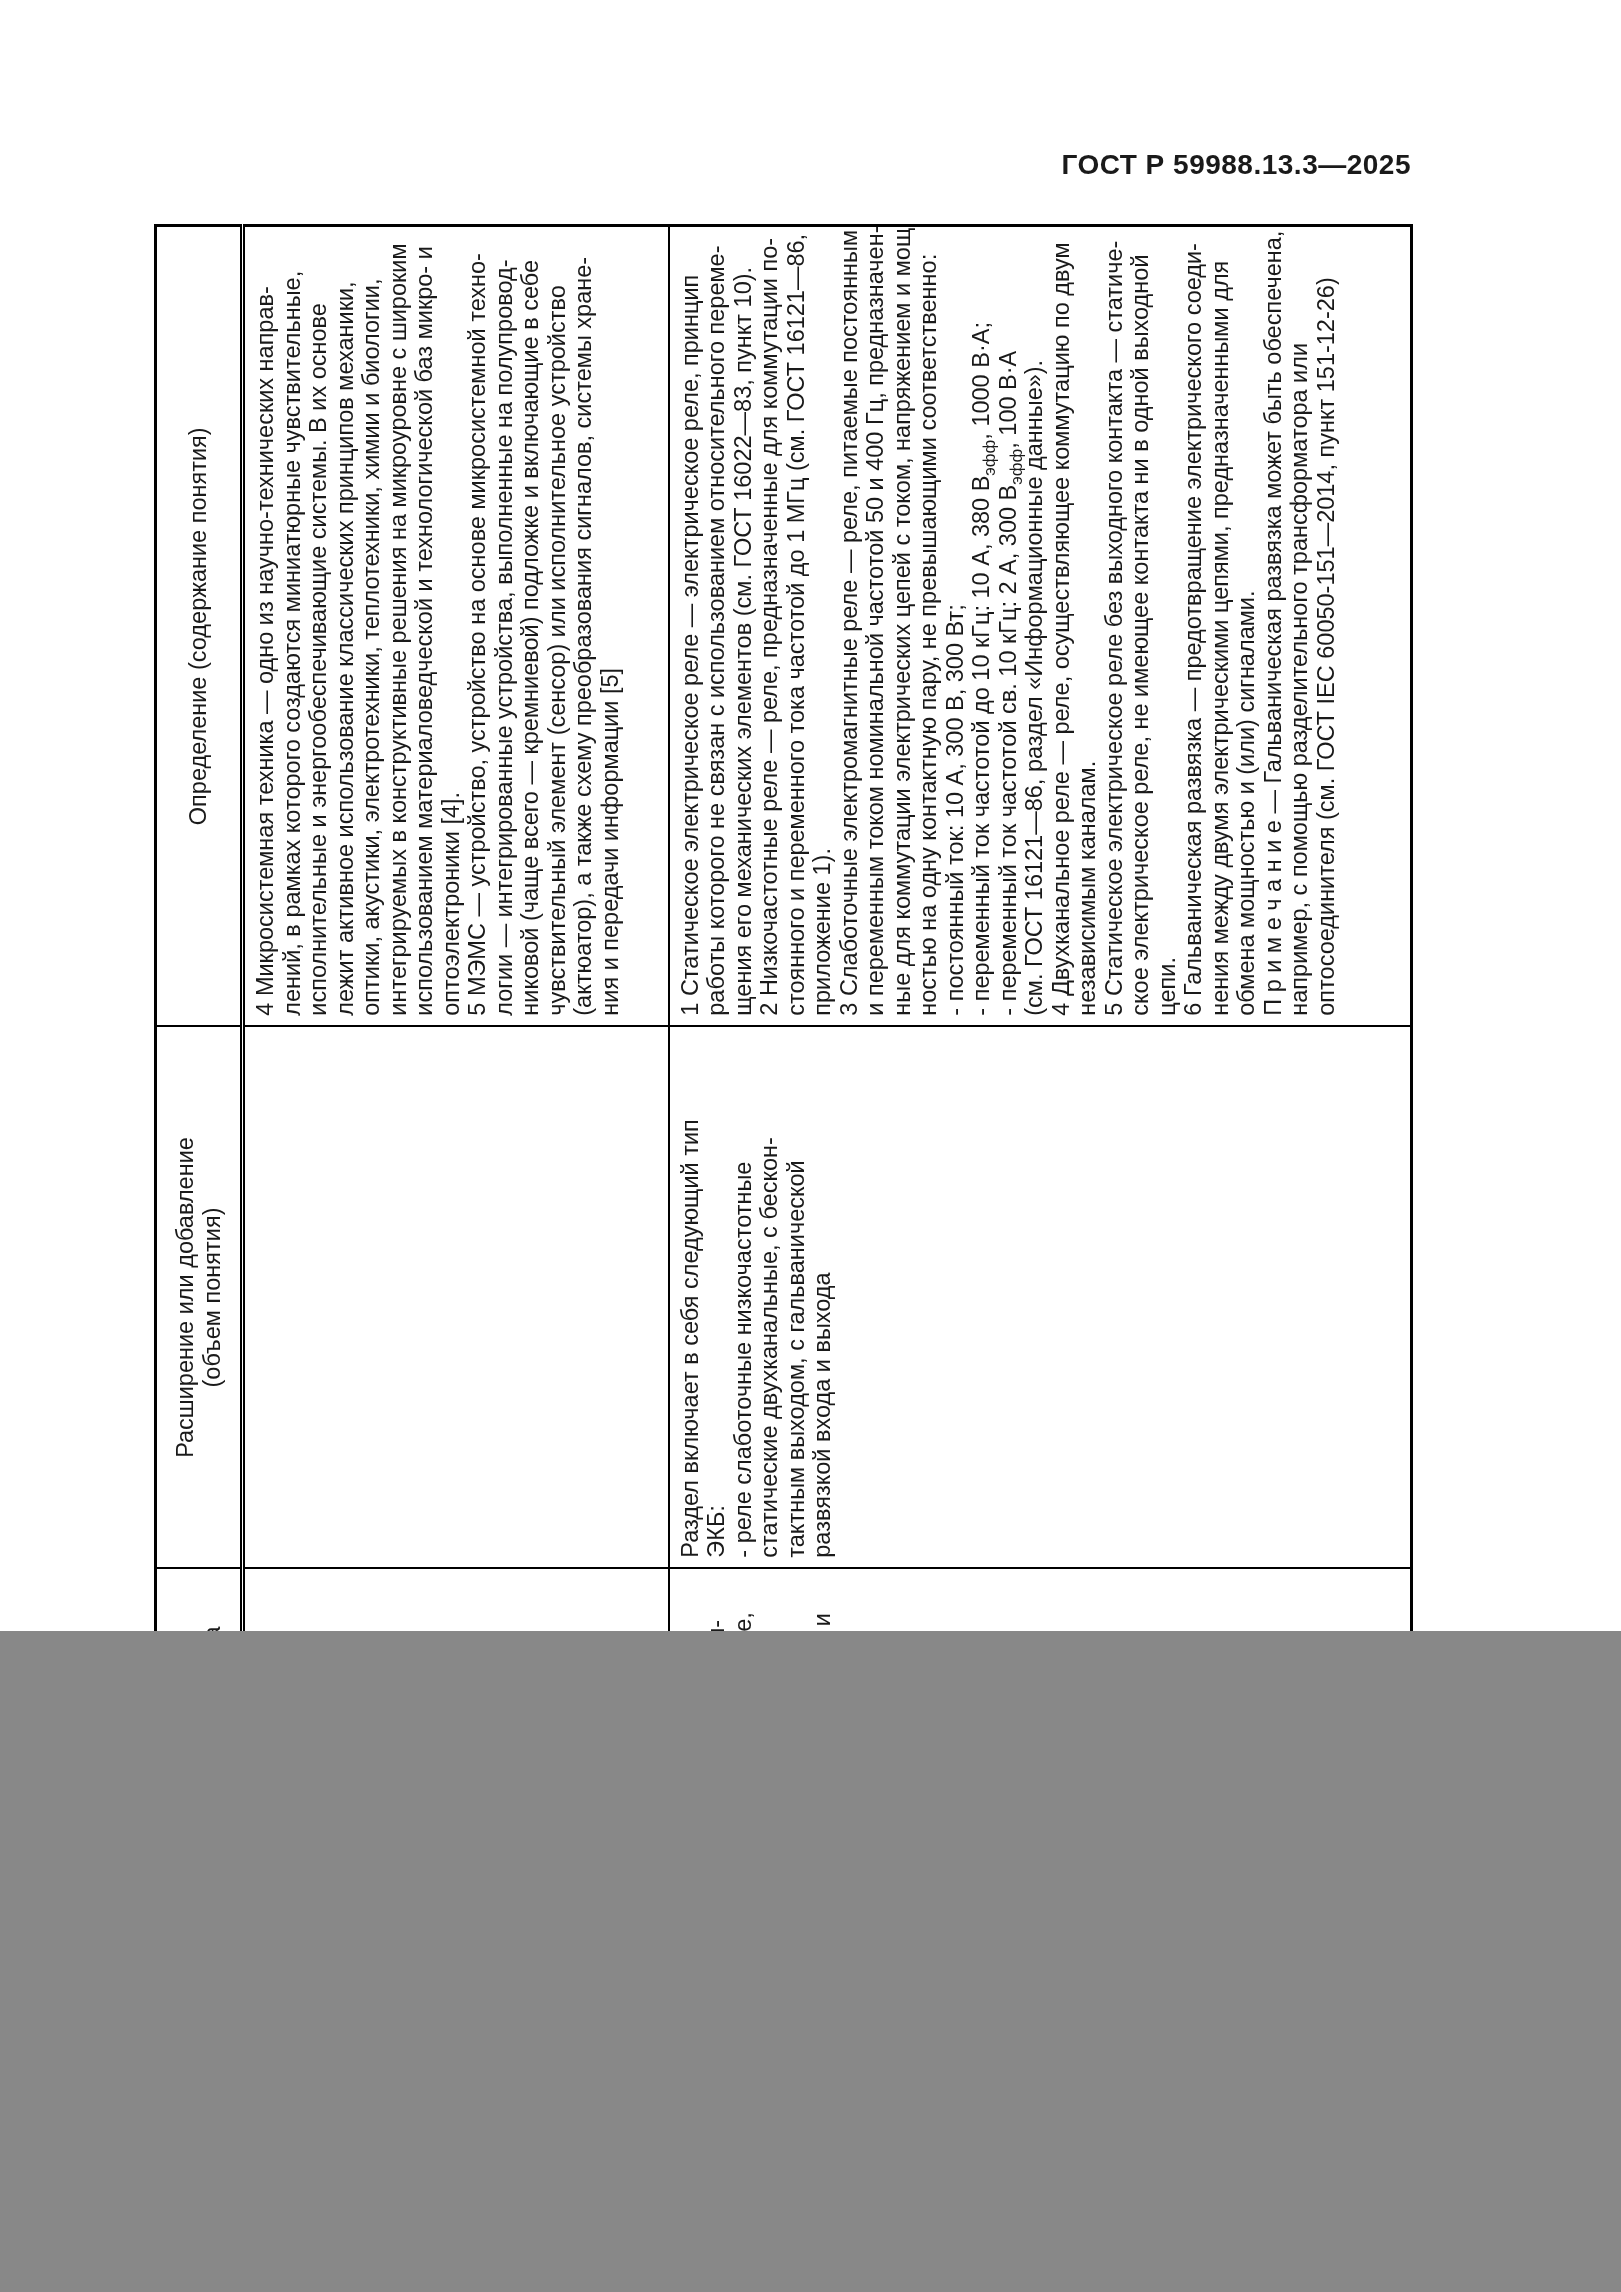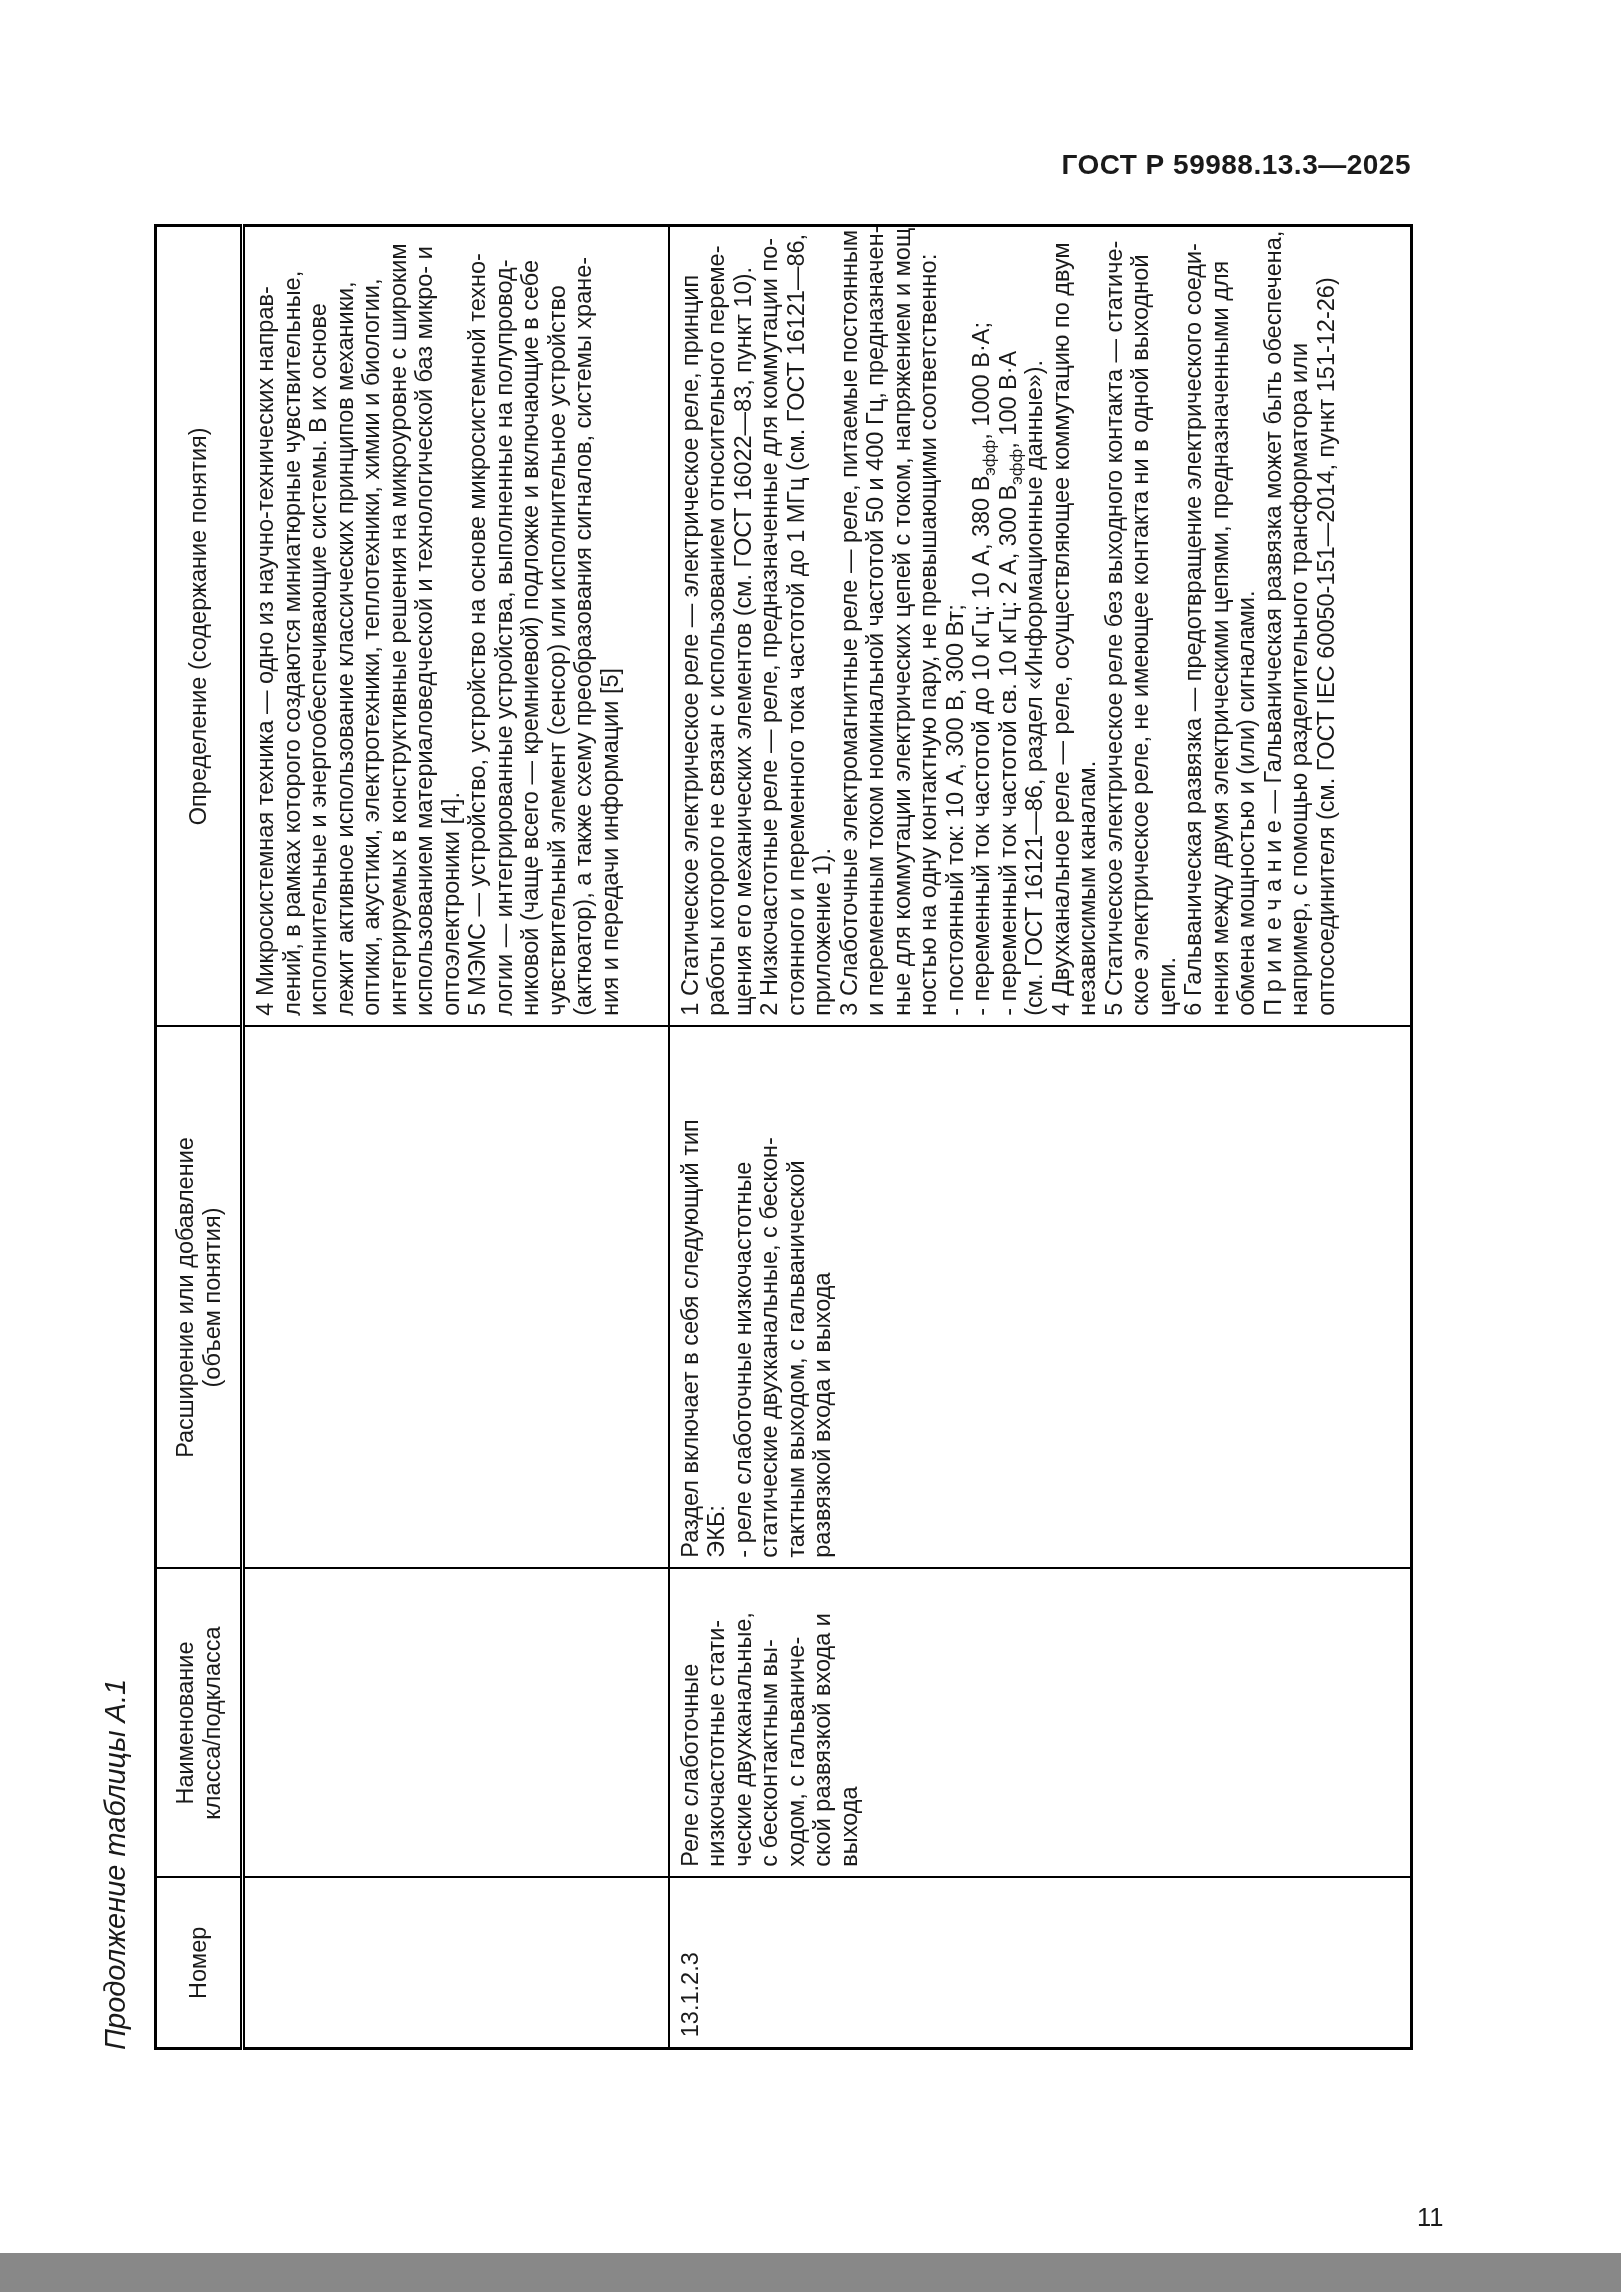--- a/index.html
+++ b/index.html
@@ -1,18 +1,18 @@
 <!DOCTYPE html>
 <html><head>
 <meta charset="utf-8">
 <style>
   html,body{margin:0;padding:0;background:#888;}
   .page{
     position:relative;
-    width:1621px;height:2253px;
+    width:1621px;height:1631px;
     background:#ffffff;
     overflow:hidden;
     font-family:"Liberation Sans","DejaVu Sans",sans-serif;
     color:#1a1a1a;
   }
   .running-header{
     position:absolute;
     top:149px;right:210px;
     font-size:28px;font-weight:bold;
     letter-spacing:0.5px;

